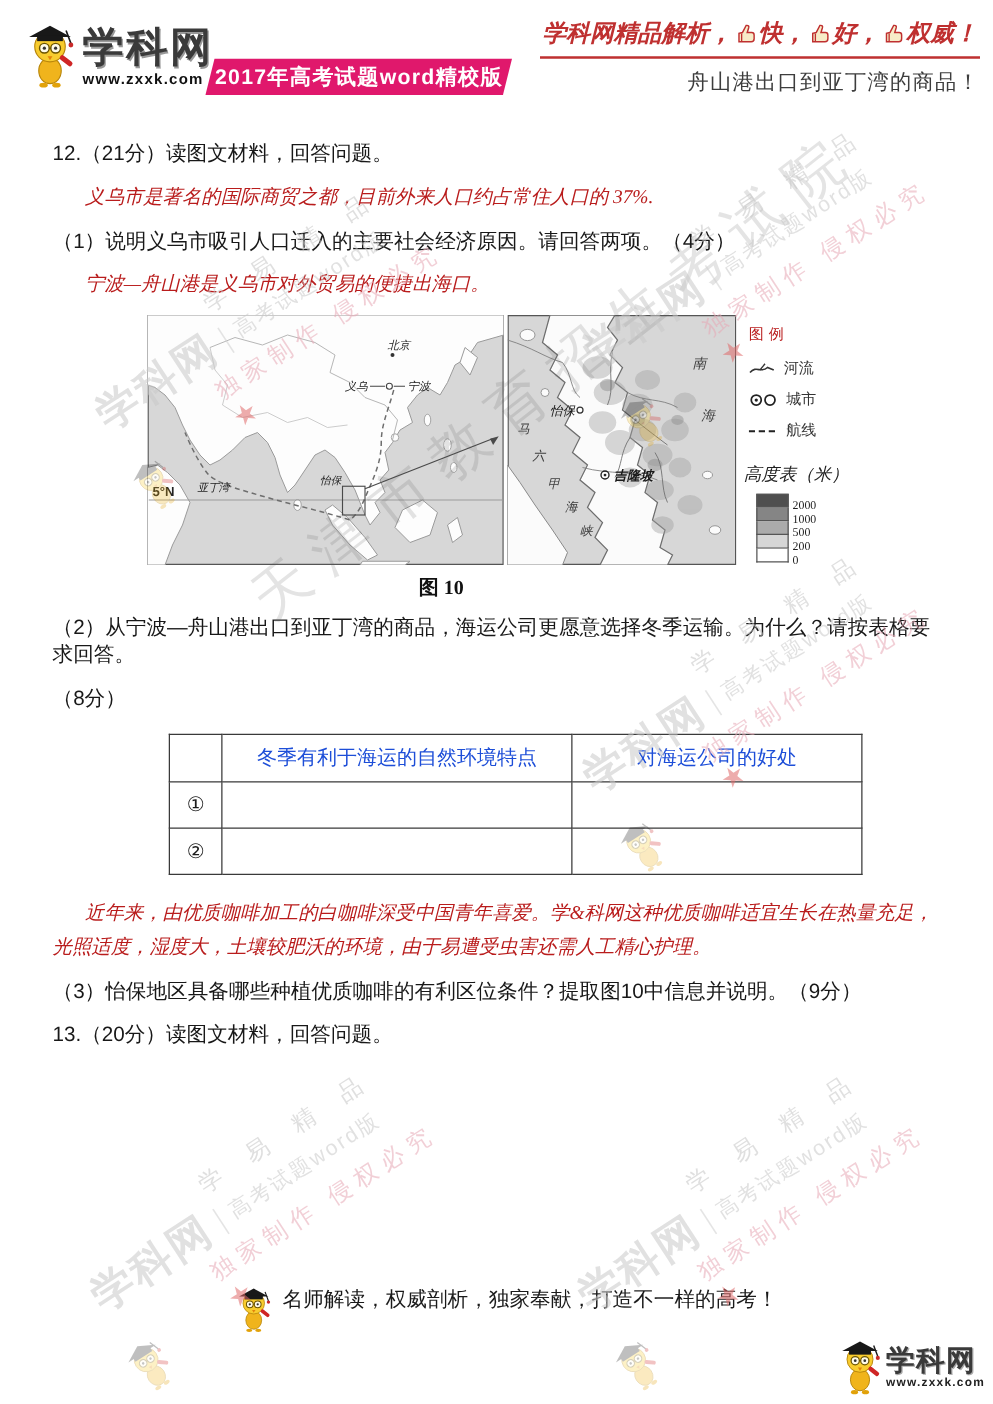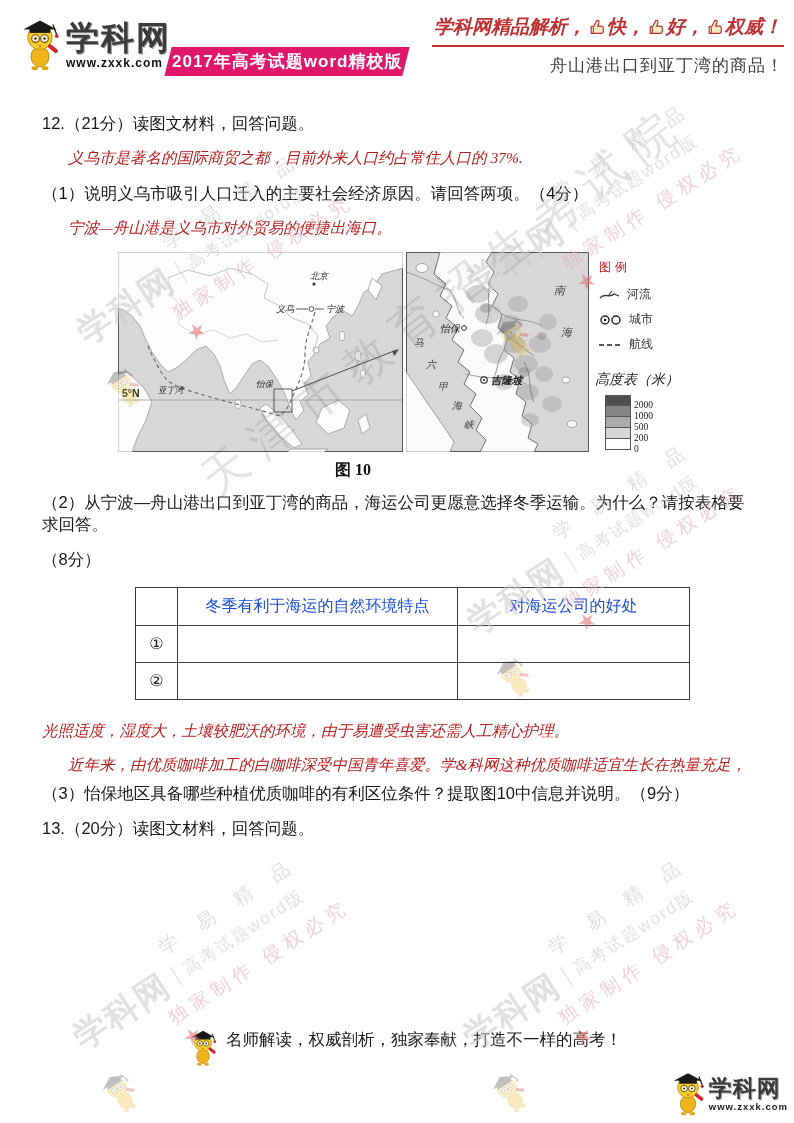--- a/index.html
+++ b/index.html
@@ -310,22 +310,22 @@
           <td class="col-b"></td>
         </tr>
         <tr>
           <td class="col-idx">②</td>
           <td class="col-a"></td>
           <td class="col-b"></td>
         </tr>
       </tbody>
     </table>
 
+    <p class="material indent" style="margin-bottom:6px">近年来，由优质咖啡加工的白咖啡深受中国青年喜爱。学&amp;科网这种优质咖啡适宜生长在热量充足，</p>
     <p class="material">光照适度，湿度大，土壤较肥沃的环境，由于易遭受虫害还需人工精心护理。</p>
-    <p class="material indent" style="margin-bottom:6px">近年来，由优质咖啡加工的白咖啡深受中国青年喜爱。学&amp;科网这种优质咖啡适宜生长在热量充足，</p>
     <p class="q-line">（3）怡保地区具备哪些种植优质咖啡的有利区位条件？提取图10中信息并说明。（9分）</p>
     <p class="q-line">13.（20分）读图文材料，回答问题。</p>
   </div>
 
   <div class="wm-layer">
     <div class="wm" style="left:62px; top:200px;">
       <svg class="wm-mascot" viewBox="0 0 32 42">
           <use href="#mascot-g"></use>
         </svg>
       <div class="wm-l1">学 易 精 品</div>

